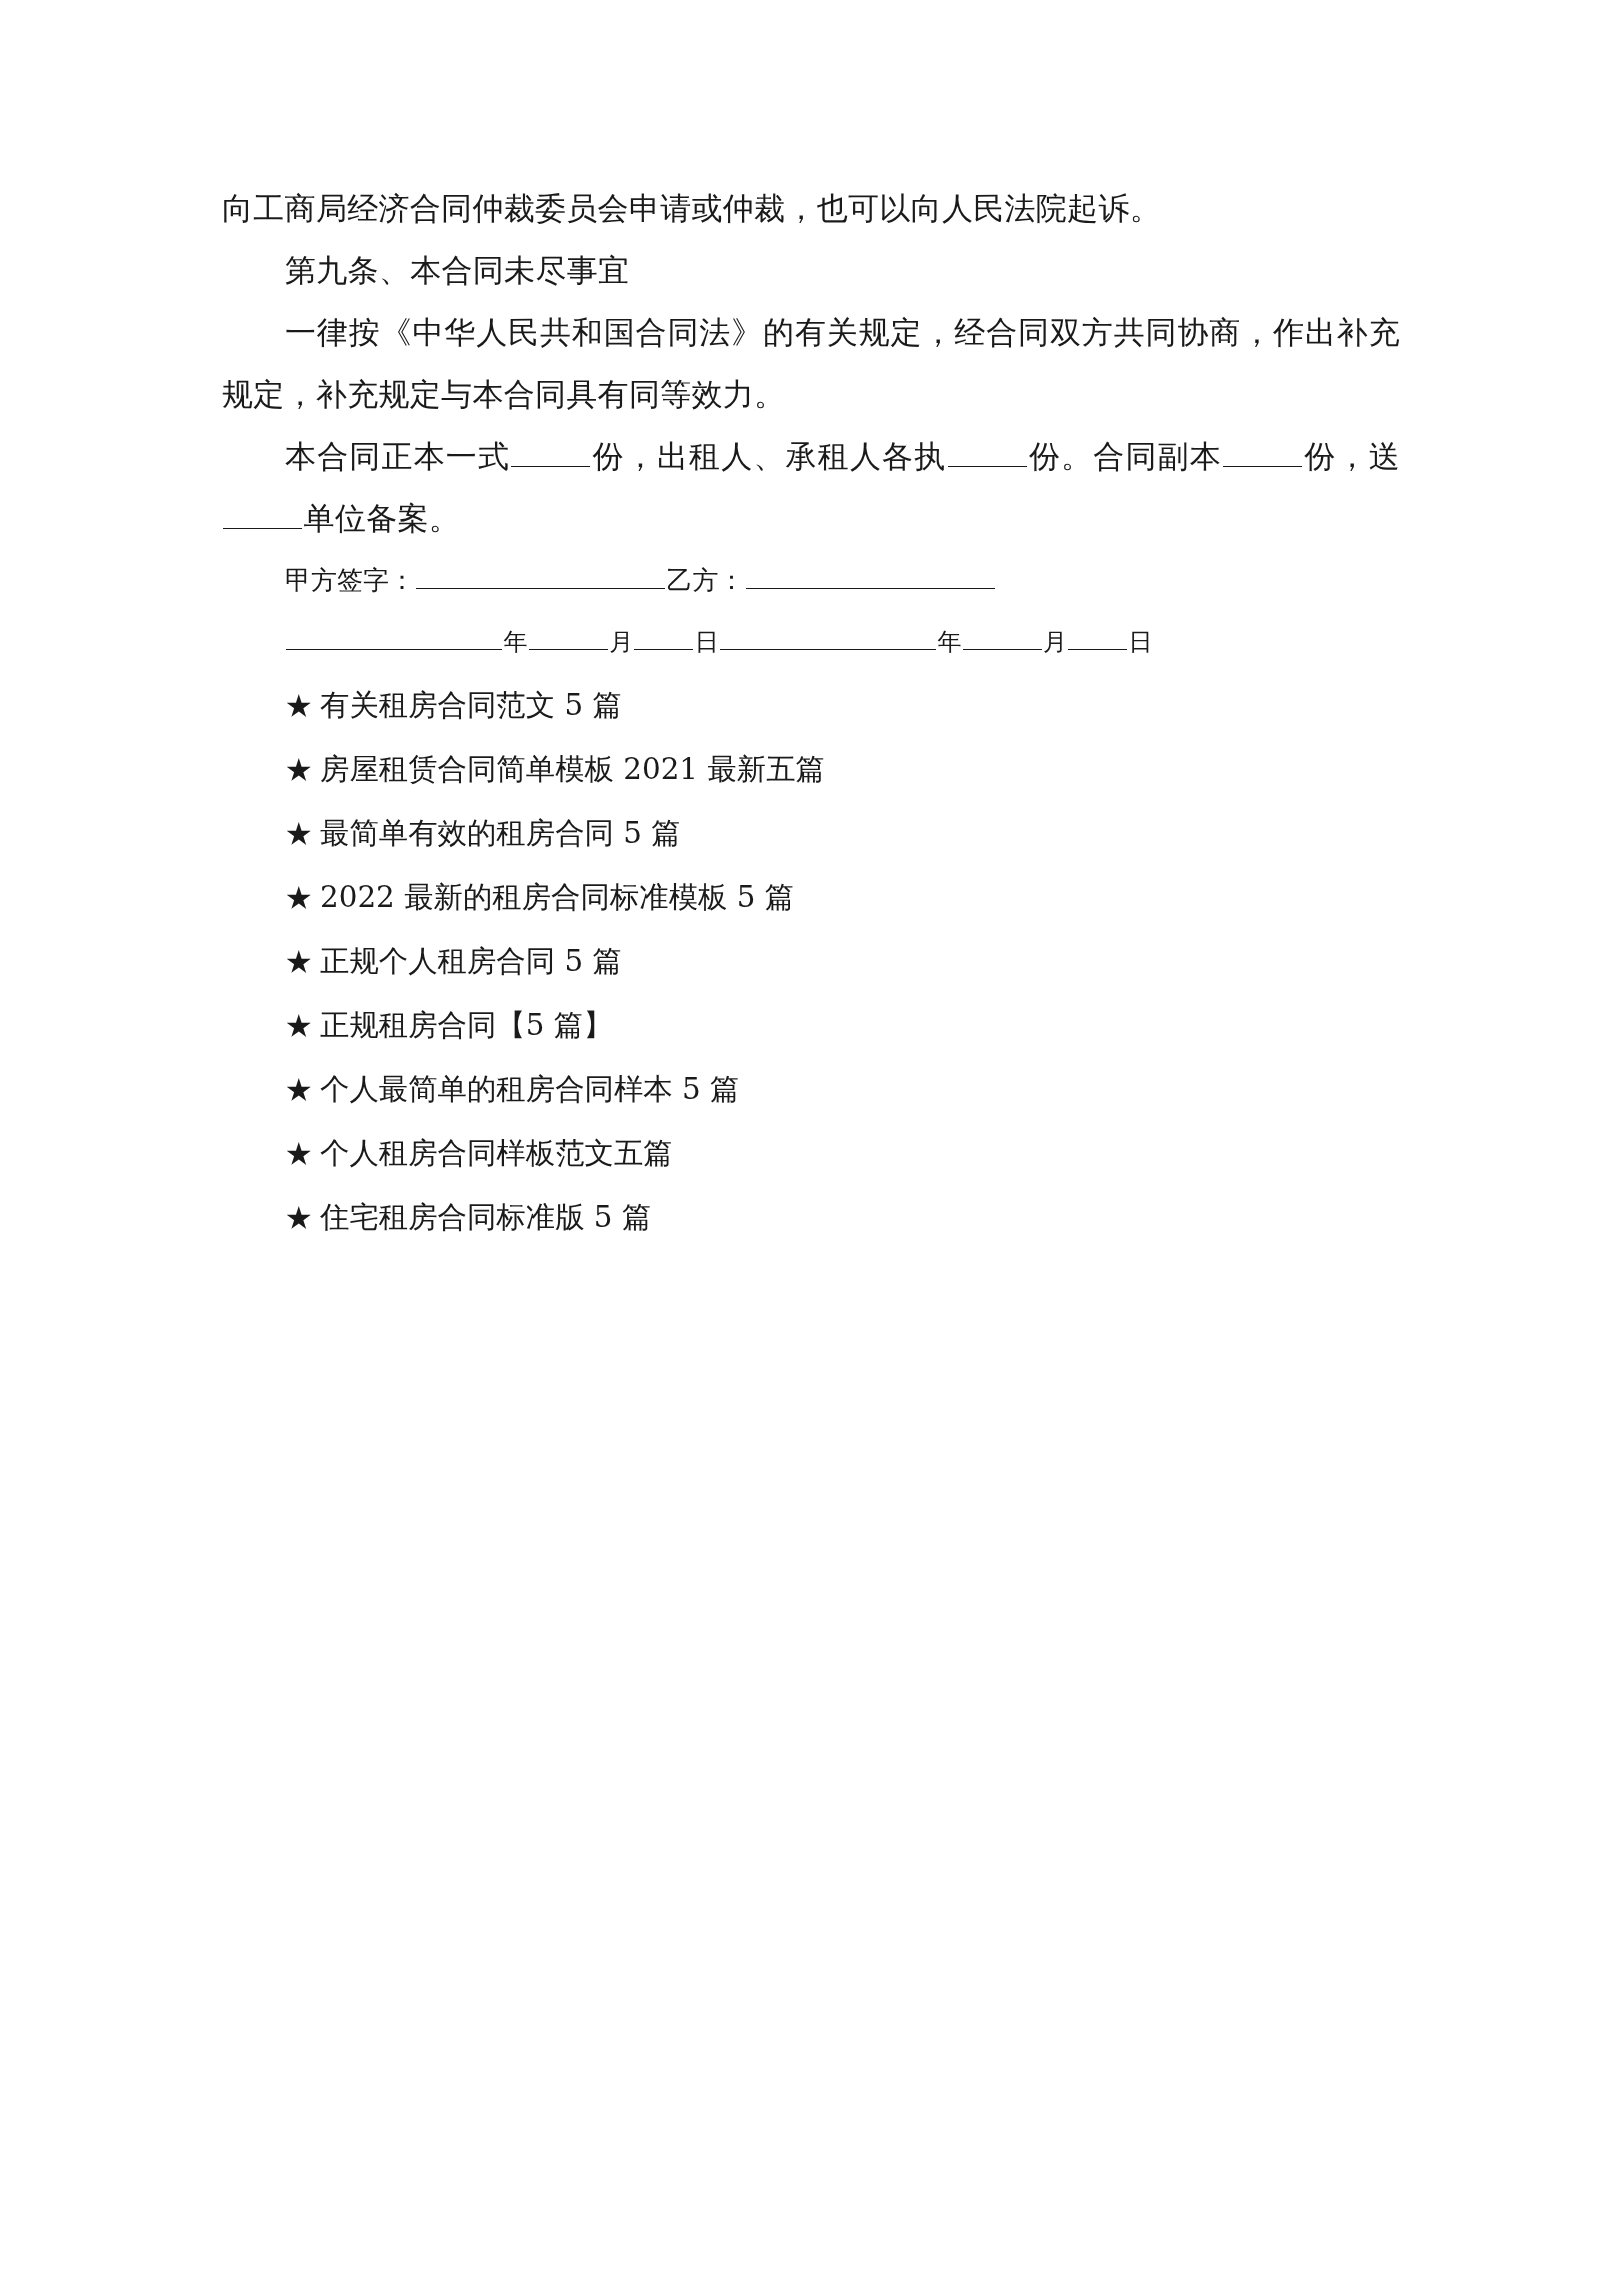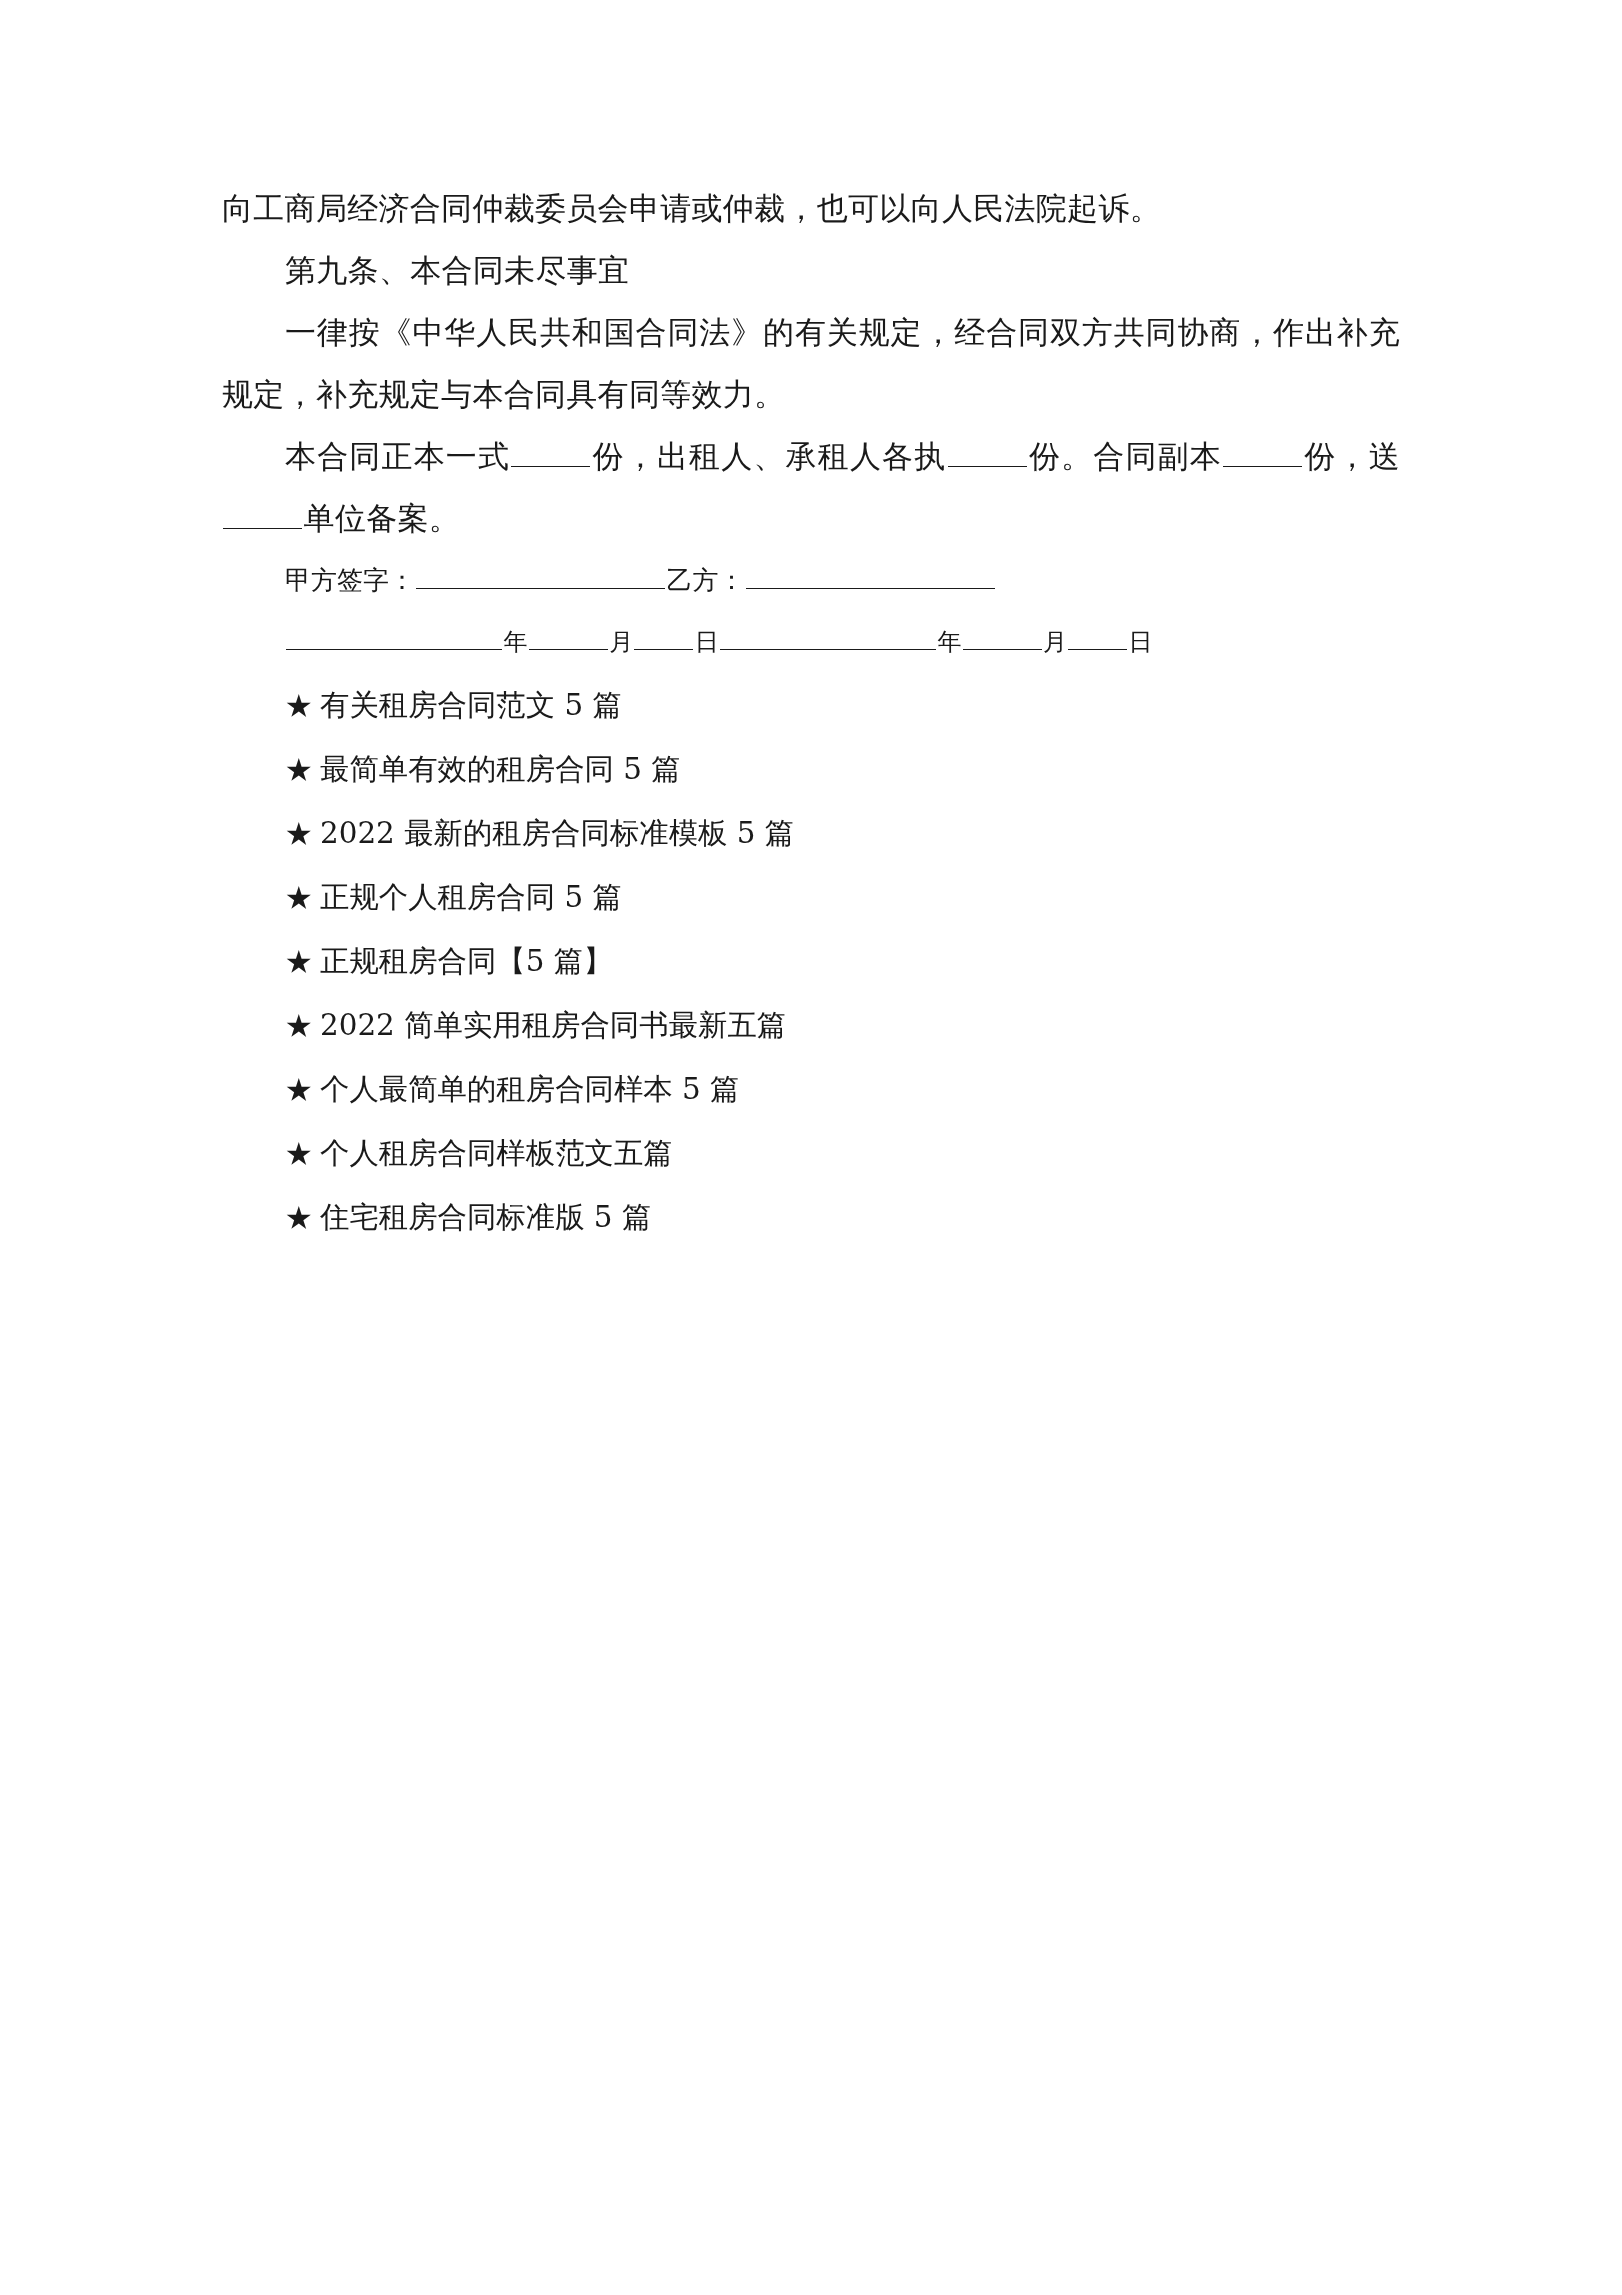--- a/index.html
+++ b/index.html
@@ -103,25 +103,25 @@
 
     <p class="para indent"><span>本合同正本一式</span><span class="blank-line w-md"></span><span>份，出租人、承租人各执</span><span class="blank-line w-md"></span><span>份。合同副本</span><span class="blank-line w-md"></span><span>份，送</span><span class="blank-line w-md"></span><span>单位备案。</span></p>
 
     <p class="sig-row"><span>甲方签字：</span><span class="blank-line w-xl"></span><span>乙方：</span><span class="blank-line w-xl"></span></p>
 
     <p class="date-row"><span class="blank-line w-lg"></span><span>年</span><span class="blank-line w-md"></span><span>月</span><span class="blank-line w-sm"></span><span>日</span><span class="blank-line w-lg"></span><span>年</span><span class="blank-line w-md"></span><span>月</span><span class="blank-line w-sm"></span><span>日</span></p>
 
 
     <ul class="rel-list">
       <li class="rel-item"><span class="star">★</span><span>有关租房合同范文 5 篇</span></li>
+      <li class="rel-item"><span class="star">★</span><span>房屋租赁合同简单模板 2021 最新五篇</span></li>
       <li class="rel-item"><span class="star">★</span><span>最简单有效的租房合同 5 篇</span></li>
       <li class="rel-item"><span class="star">★</span><span>2022 最新的租房合同标准模板 5 篇</span></li>
       <li class="rel-item"><span class="star">★</span><span>正规个人租房合同 5 篇</span></li>
       <li class="rel-item"><span class="star">★</span><span>正规租房合同【5 篇】</span></li>
-      <li class="rel-item"><span class="star">★</span><span>2022 简单实用租房合同书最新五篇</span></li>
       <li class="rel-item"><span class="star">★</span><span>个人最简单的租房合同样本 5 篇</span></li>
       <li class="rel-item"><span class="star">★</span><span>个人租房合同样板范文五篇</span></li>
       <li class="rel-item"><span class="star">★</span><span>住宅租房合同标准版 5 篇</span></li>
     </ul>
 
   </div>
 </div>
 
 
 </body></html>

